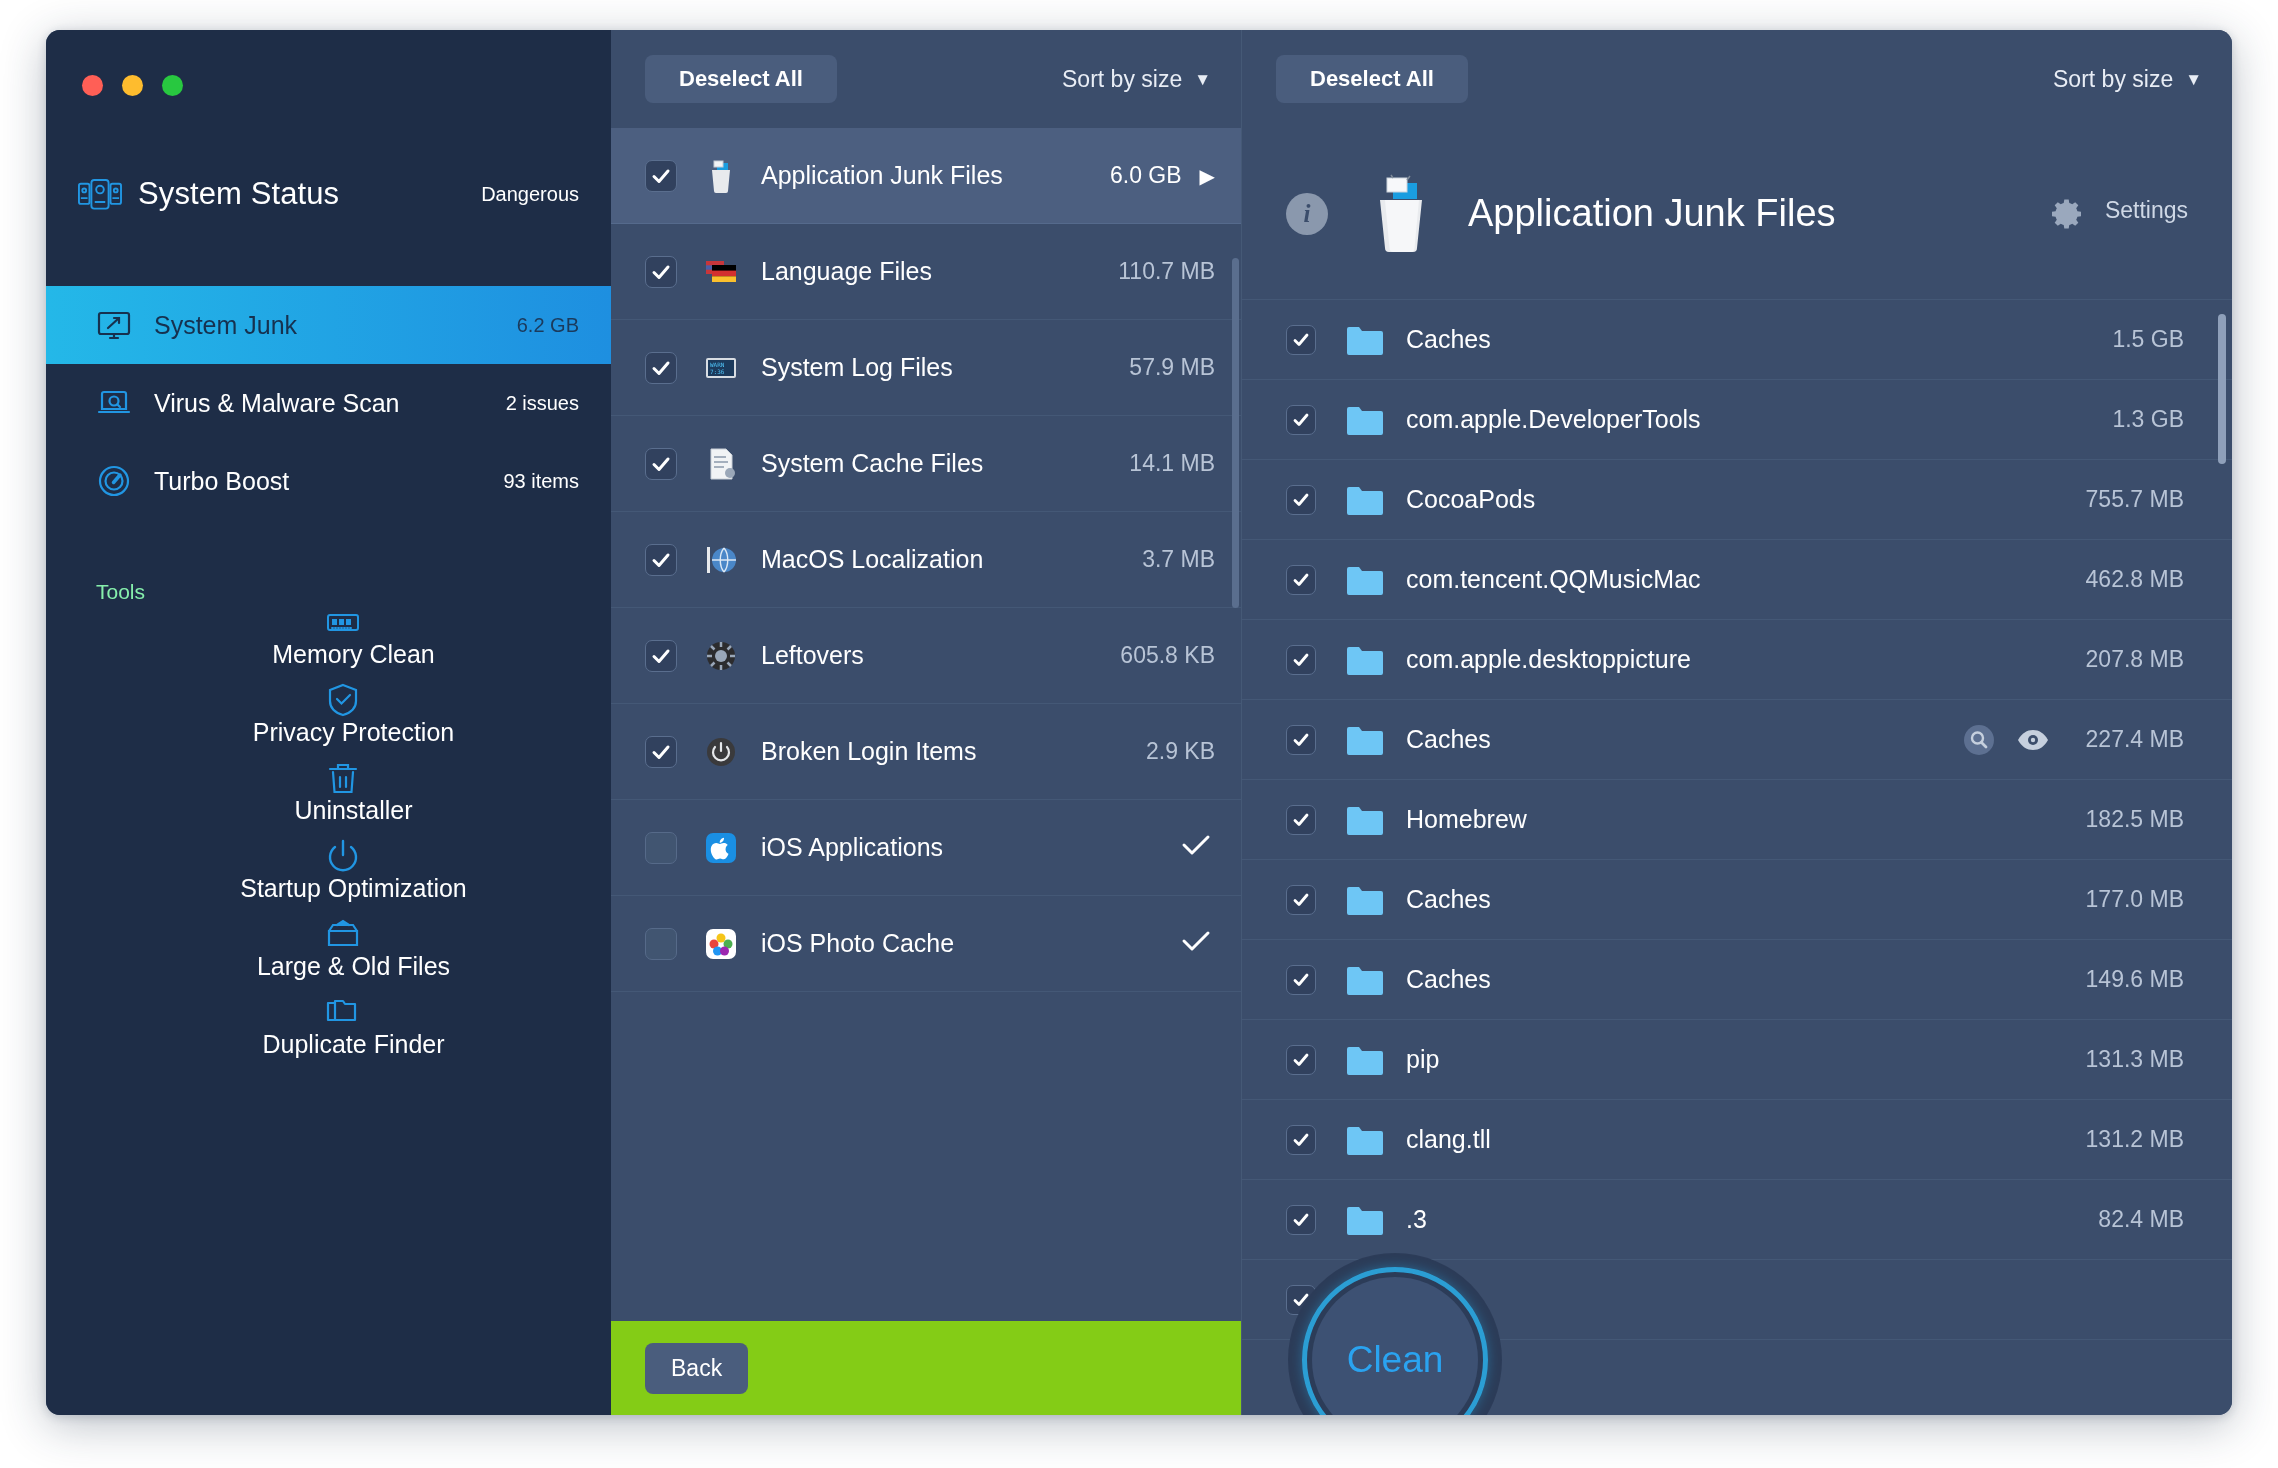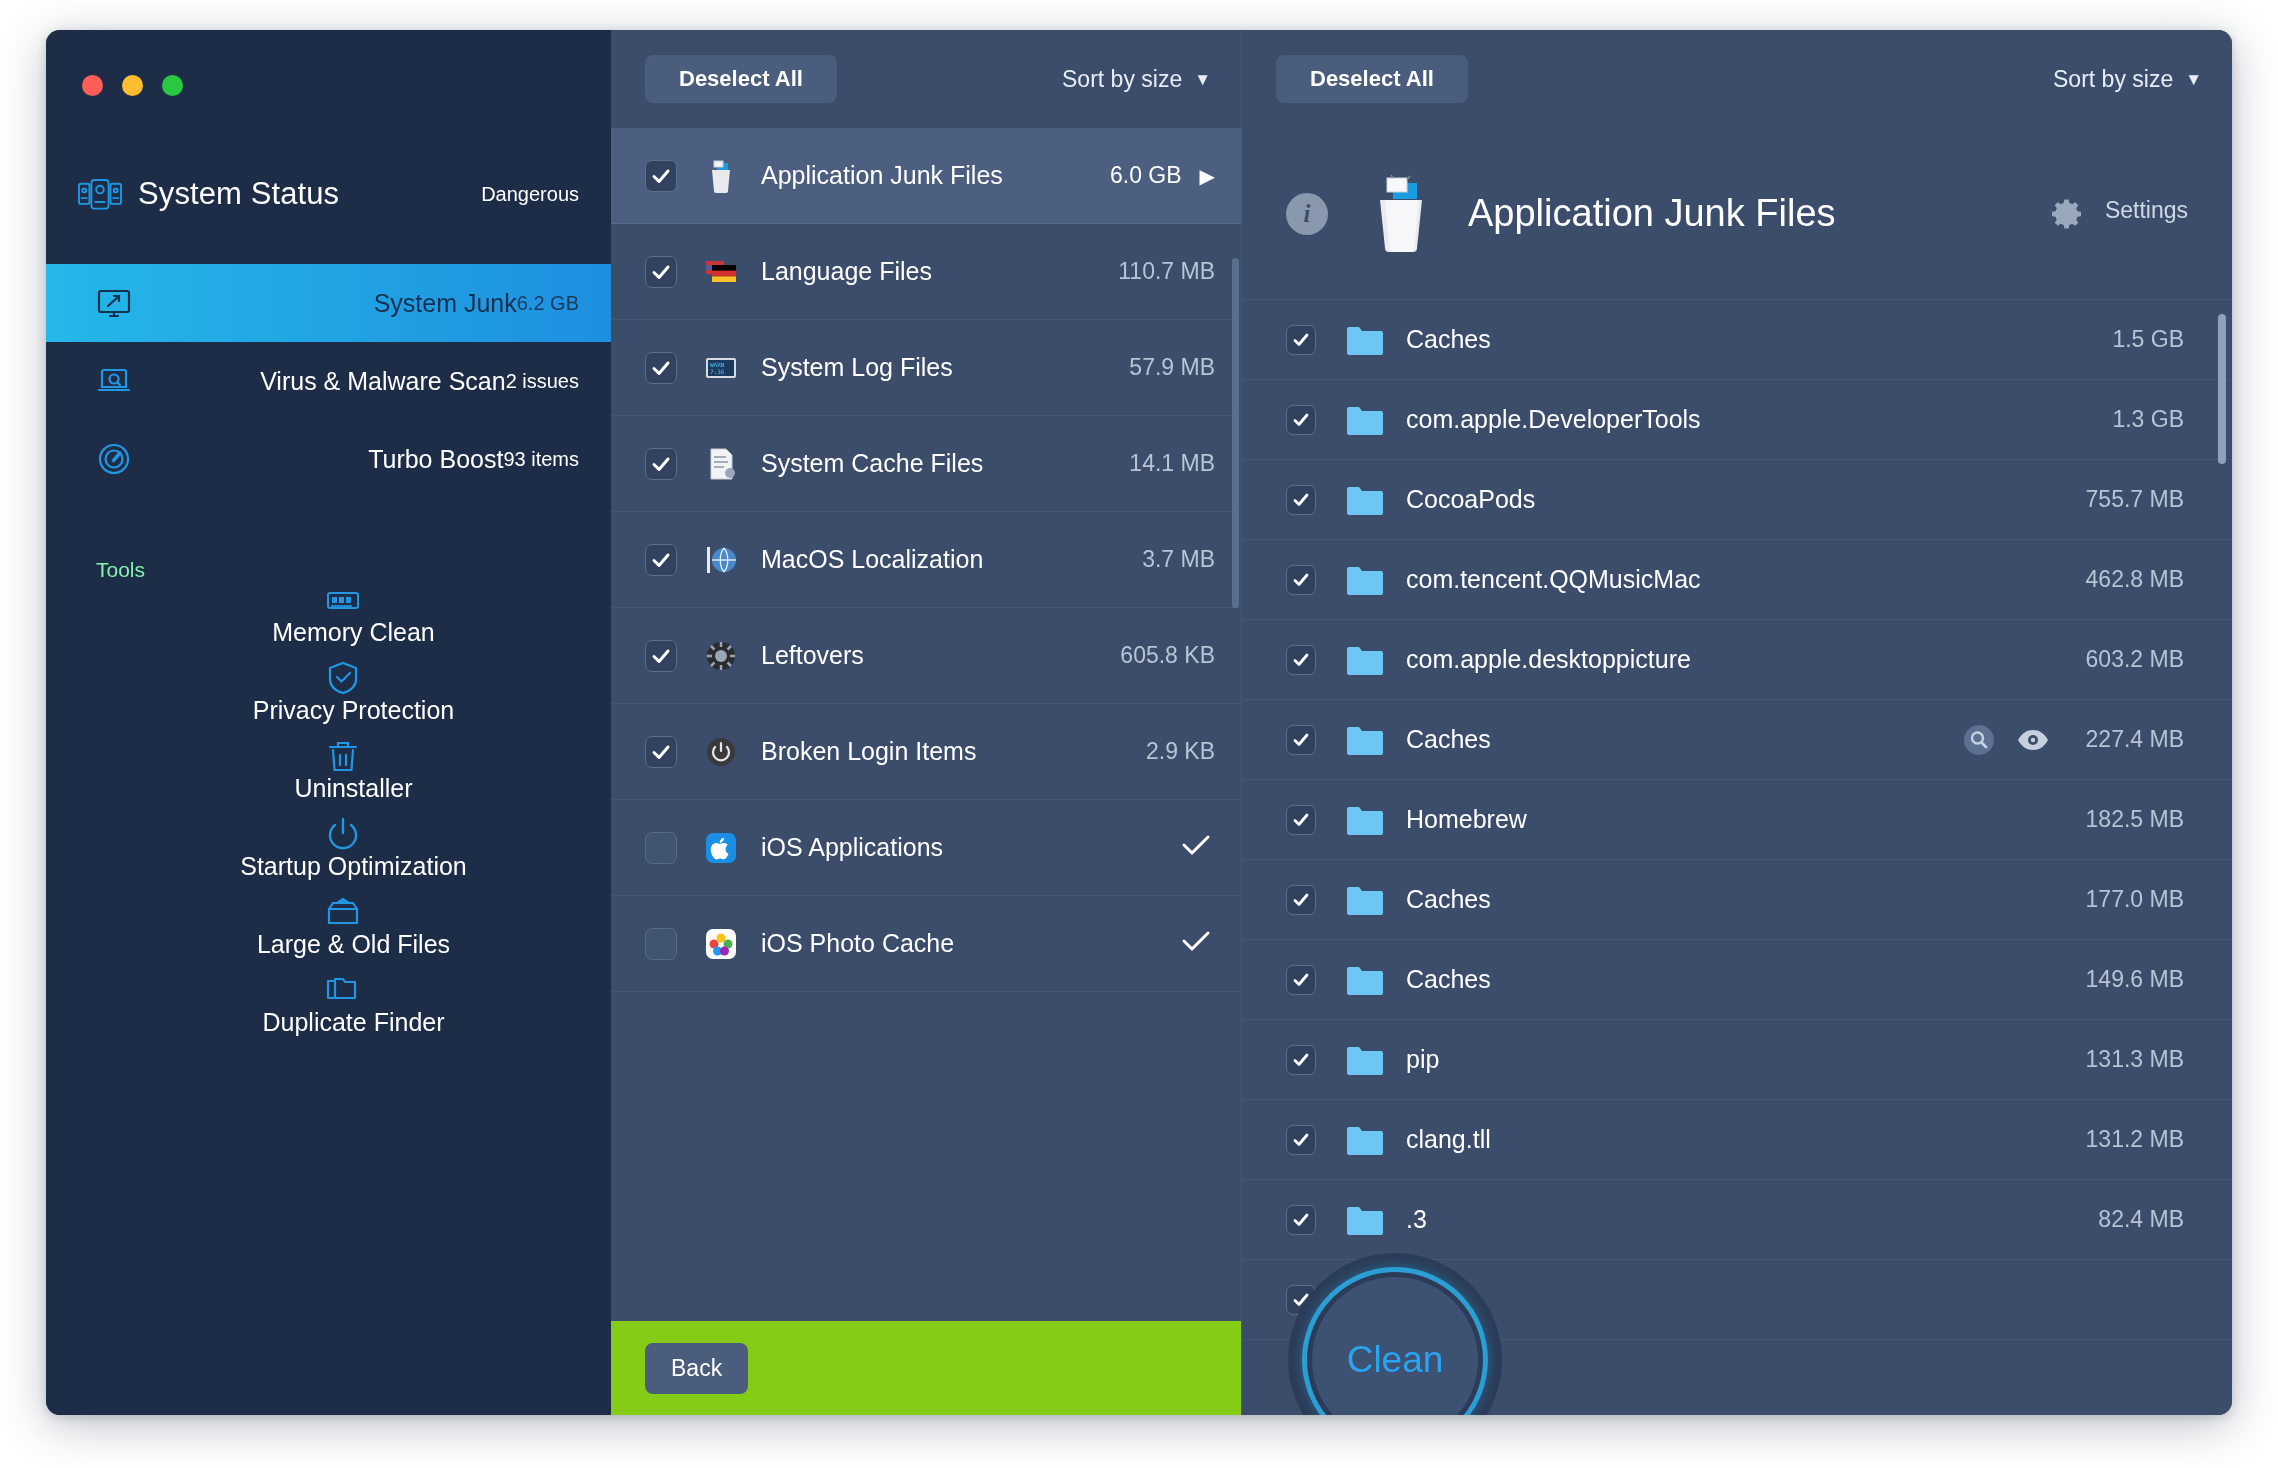--- a/index.html
+++ b/index.html
@@ -47,21 +47,21 @@
     height: 64px;
     margin-top: 66px;
   }
   .status-icon { width: 44px; height: 30px; margin-right: 16px; flex:0 0 44px; }
   .status-title {
     color: #ffffff; font-size: 31px; font-weight: 400;
     letter-spacing: 0.1px; flex: 1;
   }
   .status-value { color: #ffffff; font-size: 20px; font-weight: 400; }
 
-  .nav { margin-top: 38px; text-align: right; }
+  .nav { margin-top: 60px; }
   .nav-item {
     display: flex; align-items: center;
     height: 78px; padding: 0 32px 0 50px;
     color: #ffffff;
   }
   .nav-item.active {
     background: linear-gradient(90deg, #24b8e8 0%, #1e8fe0 100%);
   }
   .nav-item.active .nav-label { color: #16314f; font-weight: 400; }
   .nav-item.active .nav-meta { color: #1b3a5c; }
@@ -661,21 +661,21 @@
         <div class="det-row">
           <span class="det-cb">
               <svg viewBox="0 0 20 20" fill="none" stroke="#fff" stroke-width="2.8" stroke-linecap="round" stroke-linejoin="round">
                 <path d="M4 10.5l4 4L16 5"></path>
               </svg>
             </span>
           <span class="folder"><svg viewBox="0 0 38 30">
                 <path d="M1 4a2 2 0 012-2h10l3 4h19a2 2 0 012 2v20a2 2 0 01-2 2H3a2 2 0 01-2-2z" fill="#6ec6f5"></path>
               </svg></span>
           <span class="det-name">com.apple.desktoppicture</span>
-          <span class="det-size">603.2 MB</span>
+          <span class="det-size">207.8 MB</span>
         </div>
 
         <div class="det-row">
           <span class="det-cb">
               <svg viewBox="0 0 20 20" fill="none" stroke="#fff" stroke-width="2.8" stroke-linecap="round" stroke-linejoin="round">
                 <path d="M4 10.5l4 4L16 5"></path>
               </svg>
             </span>
           <span class="folder"><svg viewBox="0 0 38 30">
                 <path d="M1 4a2 2 0 012-2h10l3 4h19a2 2 0 012 2v20a2 2 0 01-2 2H3a2 2 0 01-2-2z" fill="#6ec6f5"></path>

